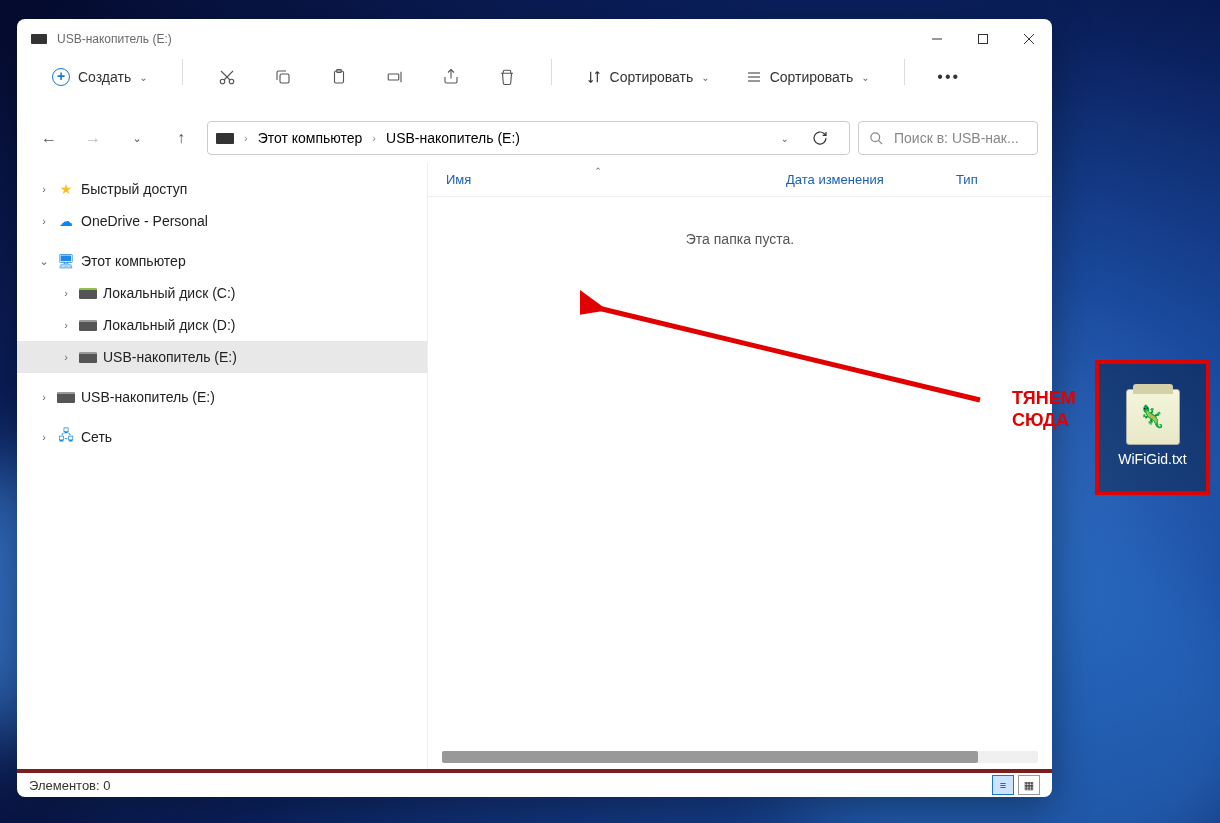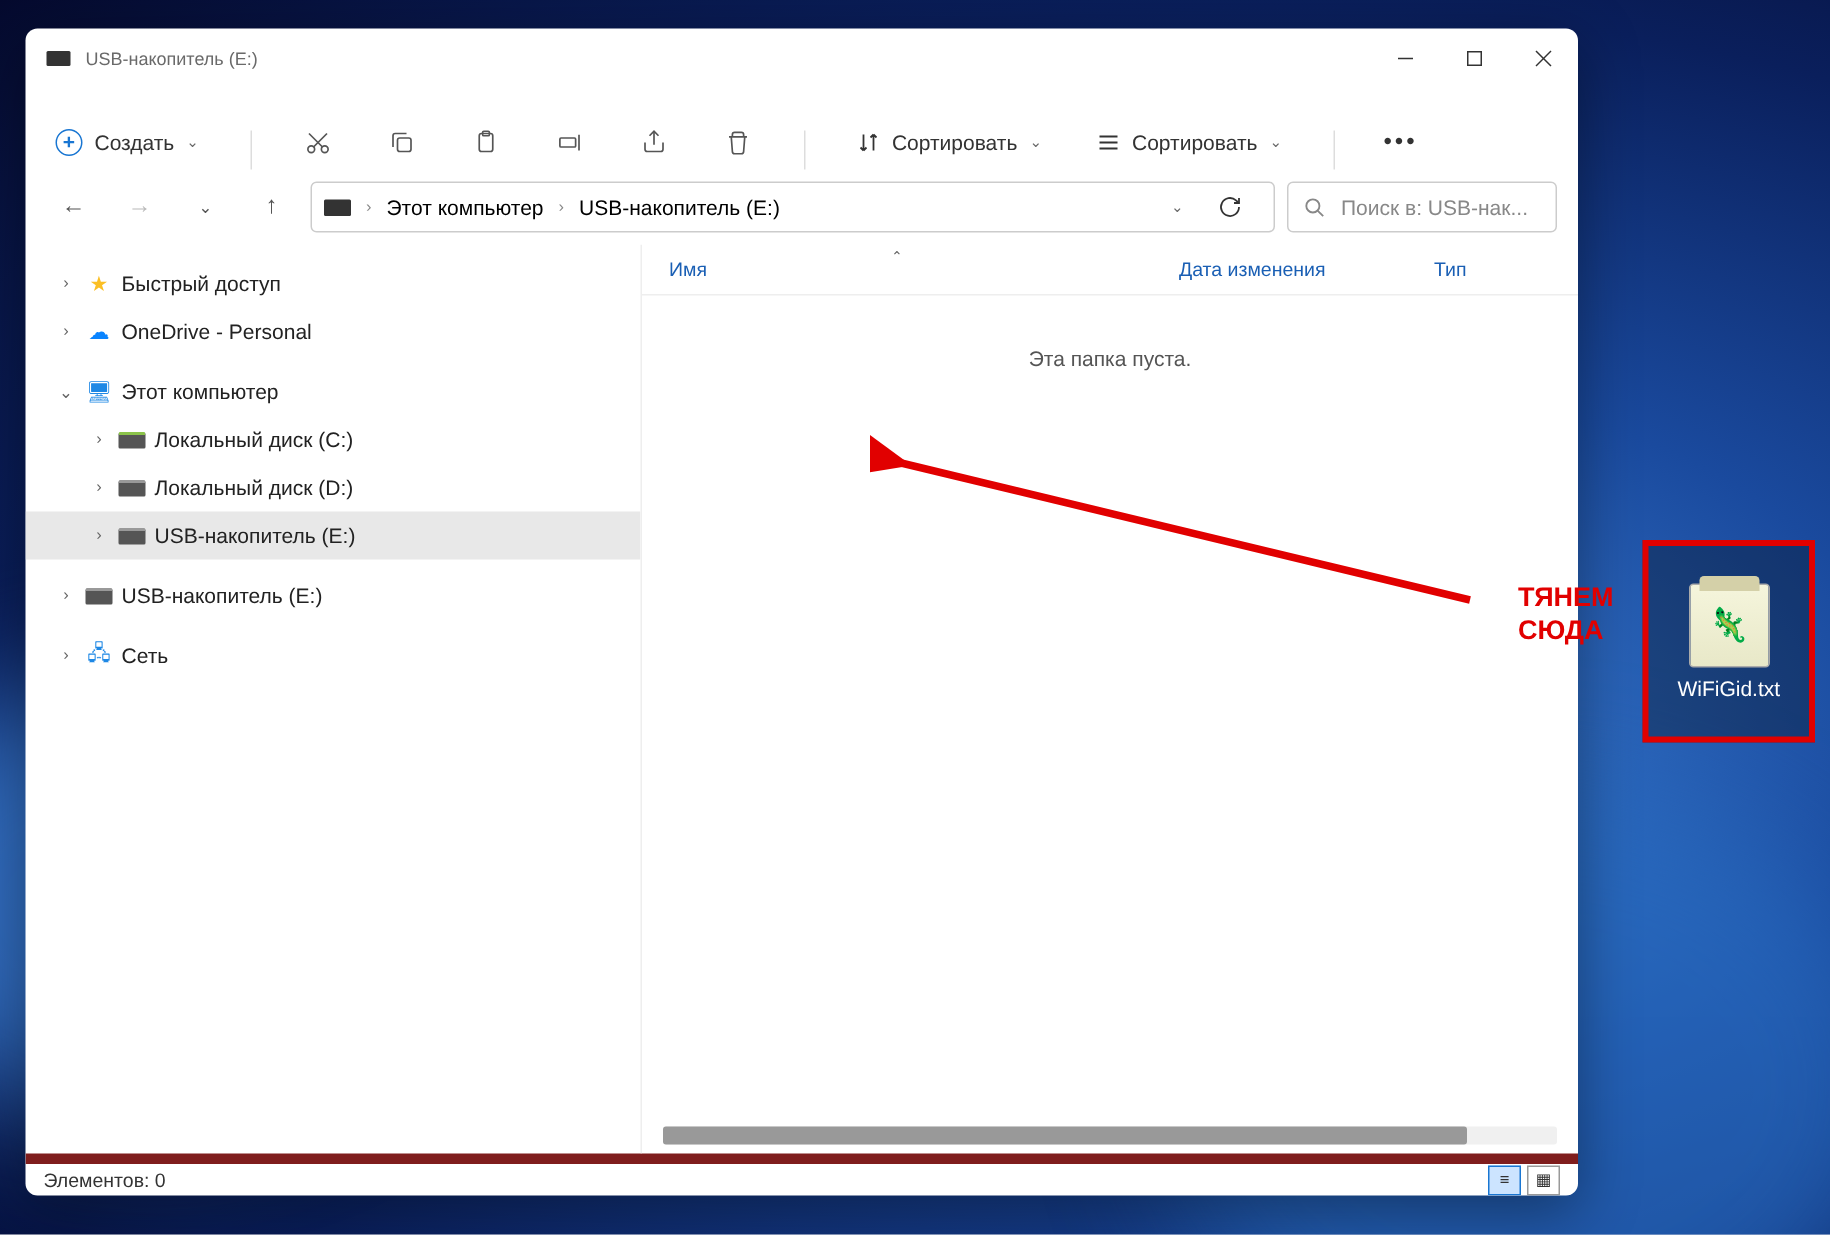--- a/index.html
+++ b/index.html
@@ -5,21 +5,21 @@
 *{box-sizing:border-box;margin:0;padding:0;font-family:"Segoe UI",Arial,sans-serif}
 body{width:1220px;height:823px;background:radial-gradient(ellipse at 70% 60%,#3b7fd4 0%,#1a4a9e 35%,#0a1f5c 70%,#050a2e 100%);position:relative;overflow:hidden}
 .bloom{position:absolute;border-radius:50%;filter:blur(40px);opacity:0.6}
 .b1{width:400px;height:300px;background:#4a9eff;left:-100px;top:450px}
 .b2{width:500px;height:400px;background:#2a6fc4;right:-50px;bottom:-100px}
 .window{position:absolute;left:17px;top:19px;width:1035px;height:778px;background:#fff;border-radius:8px;box-shadow:0 10px 40px rgba(0,0,0,0.4);display:flex;flex-direction:column;overflow:hidden}
 .titlebar{height:40px;display:flex;align-items:center;padding-left:14px;color:#6a6a6a;font-size:12px}
 .titlebar-icon{width:16px;height:10px;background:#333;border-radius:1px;margin-right:10px}
 .titlebar-right{margin-left:auto;display:flex}
 .winbtn{width:46px;height:40px;display:flex;align-items:center;justify-content:center;color:#333}
-.toolbar{height:54px;display:flex;align-items:flex-end;padding:0 10px;gap:16px}
+.toolbar{height:54px;display:flex;align-items:flex-start;padding:0 25px;gap:16px}
 .tbtn{height:36px;display:flex;align-items:center;justify-content:center;padding:0 10px;border-radius:4px;font-size:14px;color:#333;gap:8px}
 .tbtn.icon-only{width:40px;padding:0}
 .tsep{width:1px;height:26px;background:#ddd;margin:0 8px}
 .plus-circle{width:18px;height:18px;border:1.5px solid #1976d2;border-radius:50%;position:relative;color:#1976d2}
 .plus-circle::before{content:"+";position:absolute;left:50%;top:50%;transform:translate(-50%,-55%);font-size:14px;font-weight:600}
 .chev{font-size:10px;color:#666}
 .navrow{height:50px;display:flex;align-items:center;padding:0 14px;gap:8px}
 .navbtn{width:36px;height:36px;display:flex;align-items:center;justify-content:center;color:#555;font-size:16px}
 .navbtn.disabled{color:#bbb}
 .addrbar{flex:1;height:34px;border:1px solid #ccc;border-radius:4px;display:flex;align-items:center;padding:0 8px;gap:10px;font-size:14px}
@@ -44,21 +44,21 @@
 .main{flex:1;display:flex;flex-direction:column;border-left:1px solid #eee;position:relative}
 .colhead{height:34px;display:flex;align-items:center;font-size:13px;color:#1a5fb4;border-bottom:1px solid #eee}
 .col{padding:0 18px;position:relative}
 .col.name{width:340px}
 .col.date{width:170px}
 .col.type{width:100px}
 .sort-ind{position:absolute;top:-6px;left:50%;transform:translateX(-50%);font-size:9px;color:#666}
 .empty{text-align:center;padding:34px 0;color:#555;font-size:14px}
 .hscroll{position:absolute;bottom:6px;left:14px;right:14px;height:12px;background:#f0f0f0;border-radius:2px}
 .hscroll-thumb{height:100%;width:90%;background:#999;border-radius:2px}
-.status{height:28px;border-top:7px solid #7f1d1d;display:flex;align-items:center;padding:0 12px;font-size:13px;color:#333}
+.status{height:28px;border-top:4px solid #7f1d1d;display:flex;align-items:center;padding:0 12px;font-size:13px;color:#333}
 .status-right{margin-left:auto;display:flex;gap:4px}
 .vbtn{width:22px;height:20px;border:1px solid #999;display:flex;align-items:center;justify-content:center;font-size:11px}
 .vbtn.active{background:#cce4ff;border-color:#1976d2}
 .annotation{position:absolute;color:#e10000;font-weight:700;font-size:18px;text-align:left;line-height:1.2}
 .arrow-svg{position:absolute;pointer-events:none}
 .desktop-file{position:absolute;right:10px;top:360px;width:115px;height:135px;border:4px solid #e10000;background:rgba(0,0,0,0.3);display:flex;flex-direction:column;align-items:center;justify-content:center;gap:6px;padding:8px}
 .file-icon{width:54px;height:56px;background:linear-gradient(#f5f5dc,#e8e8c8);border:1px solid #aaa;border-radius:3px;position:relative}
 .file-icon::before{content:"";position:absolute;top:-6px;left:6px;right:6px;height:10px;background:#d4d0a8;border-radius:3px 3px 0 0}
 .file-icon::after{content:"🦎";position:absolute;left:50%;top:50%;transform:translate(-50%,-50%);font-size:22px}
 .file-label{color:#fff;font-size:14px;text-align:center}

